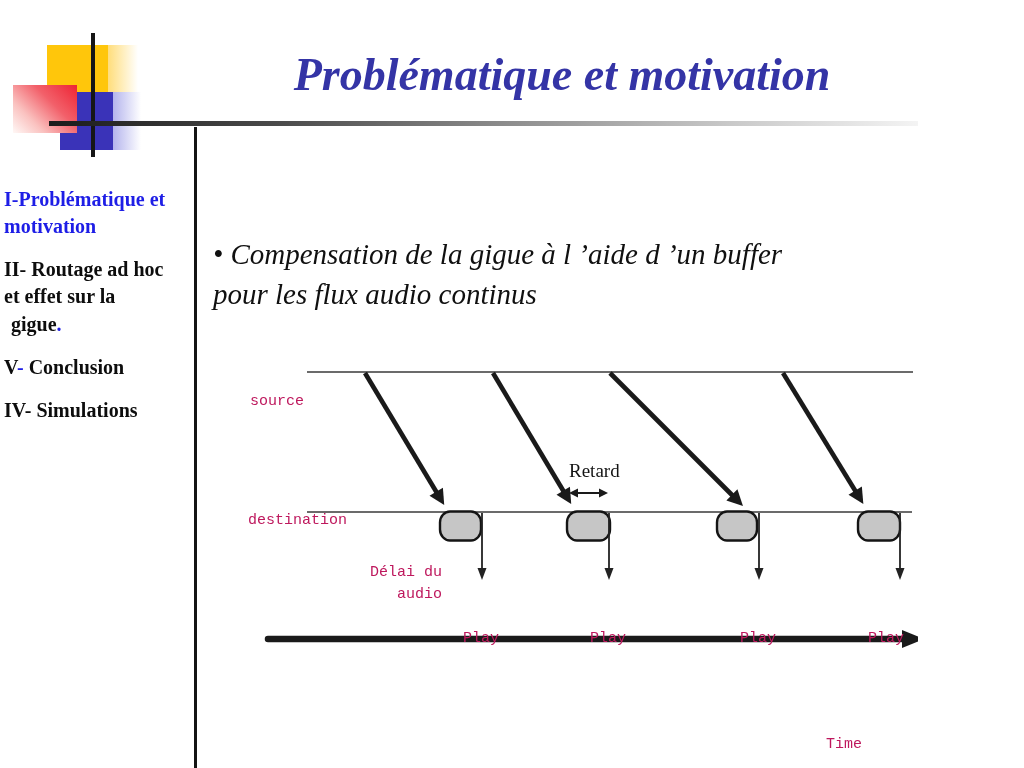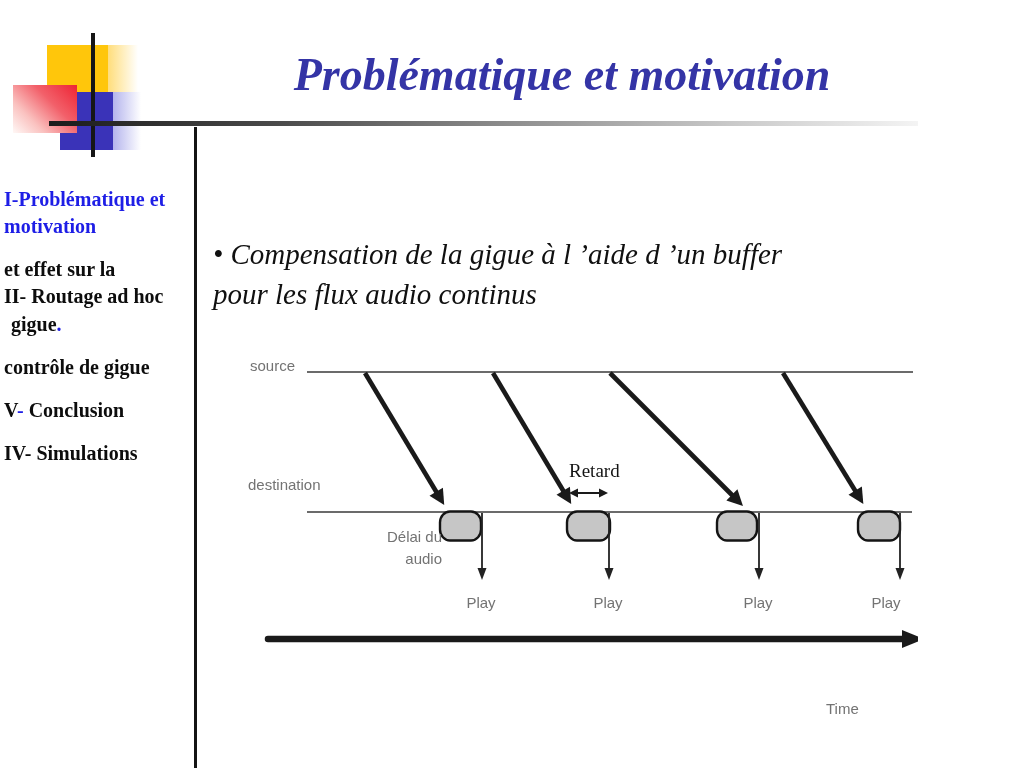--- a/index.html
+++ b/index.html
@@ -32,22 +32,22 @@
   .nav-item.indent{padding-left:7px;}
   .blue{color:#1e1ee6;}
 
   
   .heading{left:213px;top:164px;font-size:34px;font-weight:bold;font-style:italic;}
   .heading .hblue{color:#2323dc;}
   .heading .hcolon{color:#111111;}
   .bullet{left:213px;top:234px;width:700px;font-size:29px;font-style:italic;color:#101010;line-height:40px;}
 
   
-  .dlabel{position:absolute;font-family:Liberation Sans, sans-serif;
-      font-size:15px;color:#737373;white-space:nowrap;}
+  .dlabel{position:absolute;font-family:Liberation Mono, monospace;
+      font-size:15px;color:#be185d;white-space:nowrap;margin-top:36px;}
   .lbl-source{left:250px;top:357px;}
   .lbl-destination{left:248px;top:476px;}
   .lbl-delai{left:352px;top:526px;width:90px;text-align:right;line-height:22px;white-space:normal;}
   .lbl-play{top:594px;width:50px;text-align:center;}
   .lbl-time{left:826px;top:700px;width:52px;text-align:left;}
   .lbl-retard{position:absolute;left:569px;top:460px;
       font-family:"Liberation Serif", serif;font-size:19px;color:#141414;}
 
   svg{position:absolute;left:0;top:0;}
 </style>
@@ -66,28 +66,27 @@
   <div class="abs title">Problématique et motivation</div>
   <div class="abs rule"></div>
   <div class="abs side-sep"></div>
 
   <div class="abs sidebar">
     <div class="nav-item blue">
       <div>I-Problématique et</div>
       <div>motivation</div>
     </div>
     <div class="nav-item tight">
+      <div>II- Routage ad hoc</div>
       <div>et effet sur la</div>
-      <div>II- Routage ad hoc</div>
     </div>
     <div class="nav-item indent">
       <span>gigue</span><span class="blue">.</span>
     </div>
     <div class="nav-item">
-      <div>contrôle de gigue</div>
     </div>
     <div class="nav-item">
       <span>V</span><span class="blue">-</span><span> Conclusion</span>
     </div>
     <div class="nav-item">
       <span>IV- Simulations</span>
     </div>
   </div>
 
   <div class="abs bullet">

